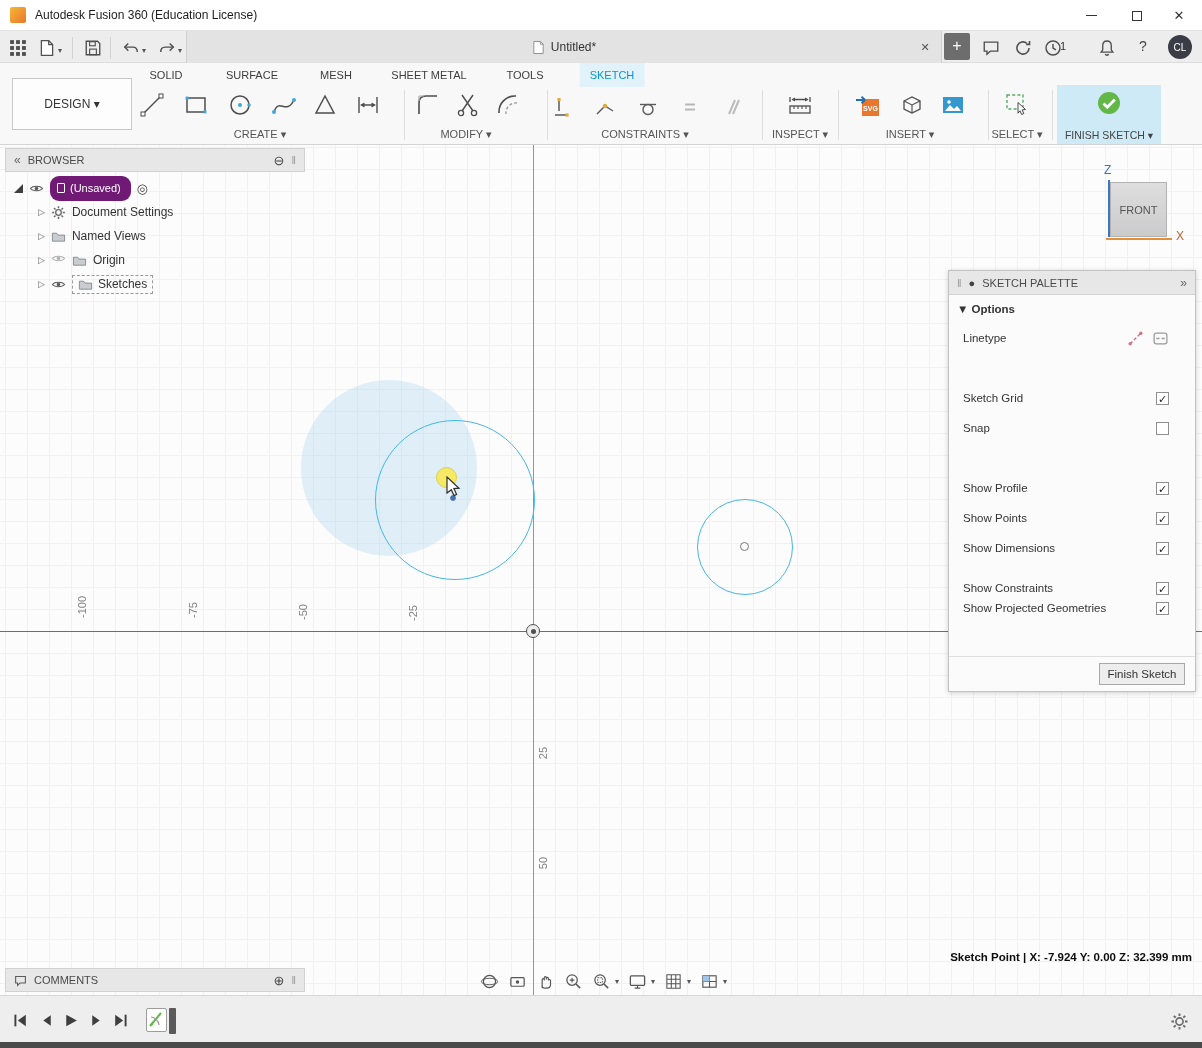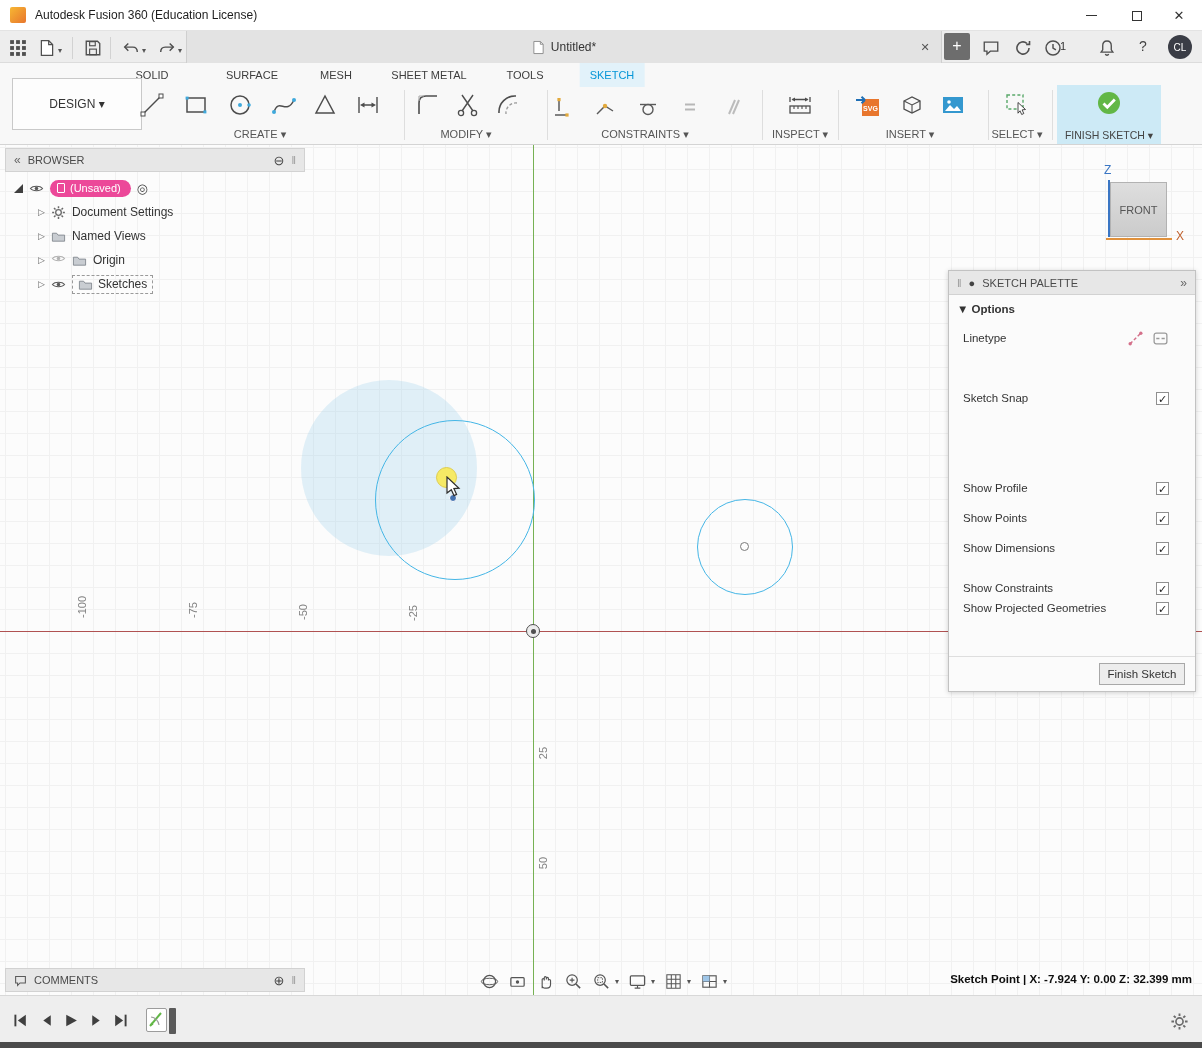--- a/index.html
+++ b/index.html
@@ -29,21 +29,21 @@
           font-size:16px;text-align:center;line-height:26px;border-radius:2px}
   .badge1{position:absolute;left:1060px;top:40px;font-size:11px;color:#333}
   .help-q{position:absolute;left:1135px;top:38px;font-size:14px;color:#444;width:16px;text-align:center}
   .avatar{position:absolute;left:1168px;top:35px;width:24px;height:24px;border-radius:50%;background:#3a3d46;color:#fff;
           font-size:10px;display:flex;align-items:center;justify-content:center}
 
   
   .ribbon{left:0;top:63px;width:1202px;height:82px;background:#f8f8f8;border-bottom:1px solid #d4d4d4}
   .rtab{position:absolute;top:63px;height:24px;line-height:24px;font-size:11px;color:#3d3d3d;padding:0 10px;transform:translateX(-50%)}
   .rtab.active{background:#e2f2fa;color:#0696d7}
-  .design-btn{position:absolute;left:12px;top:78px;width:130px;height:52px;background:#fdfdfd;border:1px solid #c9c9c9;
+  .design-btn{position:absolute;left:12px;top:78px;width:120px;height:52px;background:#fdfdfd;border:1px solid #c9c9c9;
               display:flex;align-items:center;justify-content:center;font-size:12px;color:#333}
   .ricon{position:absolute;top:92px;width:26px;height:26px;transform:translateX(-50%)}
   .ricon-sm{position:absolute;top:97px;width:20px;height:20px;transform:translateX(-50%)}
   .rlabel{position:absolute;top:128px;transform:translateX(-50%);font-size:11px;color:#555;white-space:nowrap}
   .vdiv{position:absolute;top:90px;width:1px;height:50px;background:#dedede}
   .finish-block{position:absolute;left:1057px;top:85px;width:104px;height:59px;background:#cdeaf6}
   .finish-label{position:absolute;left:1109px;top:129px;transform:translateX(-50%);font-size:10.5px;color:#444;white-space:nowrap}
 
   
   .canvas{left:0;top:145px;width:1202px;height:850px;background-color:#fcfcfc;
@@ -74,22 +74,22 @@
   .vc-zline{left:1108px;top:180px;width:2px;height:57px;background:#3a76c4}
   .vc-xline{left:1106px;top:238px;width:66px;height:2px;background:#e0913c}
 
   
   .hdr{position:absolute;height:24px;background:#e7e7e7;border:1px solid #d2d2d2;display:flex;align-items:center;
        font-size:11px;color:#4a4a4a;padding:0 8px;gap:7px}
   .hdr .grow{flex:1}
   .tree-row{position:absolute;display:flex;align-items:center;gap:6px;height:24px;font-size:12px;color:#333}
   .tri-sel{width:0;height:0;border-bottom:9px solid #3f3f3f;border-left:9px solid transparent}
   .exp{font-size:9px;color:#666}
-  .pill{display:flex;align-items:center;gap:5px;background:#ec4899;color:#fff;font-size:11px;border-radius:9px;
-        padding:1px 10px 1px 7px;height:17px}
+  .pill{display:flex;align-items:center;gap:5px;background:#701a75;color:#fff;font-size:11px;border-radius:9px;
+        padding:1px 10px 1px 7px;height:25px}
   .pill-doc{width:8px;height:10px;border:1px solid #fff;border-radius:1px}
   .target{font-size:13px;color:#444}
   .eye-off-wrap{position:relative;opacity:.45}
   .dashed-wrap{display:inline-flex;align-items:center;gap:5px;border:1px dashed #9a9a9a;padding:1px 5px}
 
   
   .palette{left:948px;top:270px;width:248px;height:422px;background:#fbfbfb;border:1px solid #c2c2c2;
            box-shadow:0 1px 5px rgba(0,0,0,.18)}
   .palette .hdr{left:0;top:0;width:246px;border:none;border-bottom:1px solid #d2d2d2}
   .sp-section{position:absolute;left:8px;top:32px;font-size:11.5px;font-weight:bold;color:#333}
@@ -97,21 +97,21 @@
   .sp-ctrl{margin-left:auto;display:flex;align-items:center;gap:8px}
   .cb{width:13px;height:13px;border:1px solid #8f8f8f;background:#fff;font-size:11px;line-height:12px;text-align:center;color:#222}
   .sp-sep{position:absolute;left:0;top:385px;width:246px;height:1px;background:#dedede}
   .finish-btn{position:absolute;right:10px;top:392px;width:86px;height:22px;background:#ededed;border:1px solid #a8a8a8;
               font-size:11.5px;color:#333;display:flex;align-items:center;justify-content:center}
 
   
   .navbar{left:480px;top:968px;height:26px;display:flex;align-items:center;gap:9px}
   .navi{width:19px;height:19px}
   .nav-caret{font-size:8px;color:#555;margin-left:-5px}
-  .status{left:840px;top:973px;width:352px;text-align:right;font-size:11.5px;font-weight:bold;color:#0d0d0d}
+  .status{left:840px;top:951px;width:352px;text-align:right;font-size:11.5px;font-weight:bold;color:#0d0d0d}
 
   
   .timeline{left:0;top:995px;width:1202px;height:47px;background:#eeeeee;border-top:1px solid #d8d8d8}
   .pb{position:absolute;top:1012px;width:17px;height:17px}
   .tl-chip{left:146px;top:1008px;width:21px;height:24px;background:#fff;border:1px solid #9c9c9c;border-radius:2px}
   .tl-flag{left:169px;top:1008px;width:7px;height:26px;background:#5a5a5a;border-radius:1px}
   .tl-gear{left:1170px;top:1012px;width:19px;height:19px}
   .bottom-strip{left:0;top:1042px;width:1202px;height:6px;background:#4a4a4a}
 </style>
 </head>
@@ -205,21 +205,21 @@
   </svg>
   <span class="badge1">1</span>
   <svg class="qicon" style="left:1098px" viewBox="0 0 16 16">
     <path d="M8 1.8 c-2.6 0 -3.8 1.9 -3.8 4.3 V9.6 L2.8 11.6 h10.4 L11.8 9.6 V6.1 C11.8 3.7 10.6 1.8 8 1.8 z" fill="none" stroke="#4f4f4f" stroke-width="1.2"></path>
     <path d="M6.5 13.4 a1.6 1.6 0 0 0 3 0" fill="none" stroke="#4f4f4f" stroke-width="1.2"></path>
   </svg>
   <span class="help-q">?</span>
   <div class="avatar">CL</div>
 
   <div class="abs ribbon"></div>
-  <span class="rtab" style="left:152px">SOLID</span>
+  <span class="rtab" style="left:166px">SOLID</span>
   <span class="rtab" style="left:252px">SURFACE</span>
   <span class="rtab" style="left:336px">MESH</span>
   <span class="rtab" style="left:429px">SHEET METAL</span>
   <span class="rtab" style="left:525px">TOOLS</span>
   <span class="rtab active" style="left:612px">SKETCH</span>
 
   <div class="design-btn">DESIGN ▾</div>
 
   <div class="finish-block"></div>
 
@@ -443,23 +443,29 @@
         </svg>
         <svg width="17" height="17" viewBox="0 0 16 16">
           <rect x="2" y="3" width="12" height="10" rx="2" fill="none" stroke="#9a9a9a" stroke-width="1.2"></rect>
           <path d="M4 8 H12" stroke="#9a9a9a" stroke-width="1.2" stroke-dasharray="3 2"></path>
         </svg>
       </span>
     </div>
 
 
     <div class="sp-row" style="top:112px">
-      <span>Sketch Snap</span>
+      <span>Sketch Grid</span>
       <span class="sp-ctrl">
           <span class="cb">✓</span>
+        </span>
+    </div>
+    <div class="sp-row" style="top:142px">
+      <span>Snap</span>
+      <span class="sp-ctrl">
+          <span class="cb"></span>
         </span>
     </div>
     <div class="sp-row" style="top:202px">
       <span>Show Profile</span>
       <span class="sp-ctrl">
           <span class="cb">✓</span>
         </span>
     </div>
     <div class="sp-row" style="top:232px">
       <span>Show Points</span>

